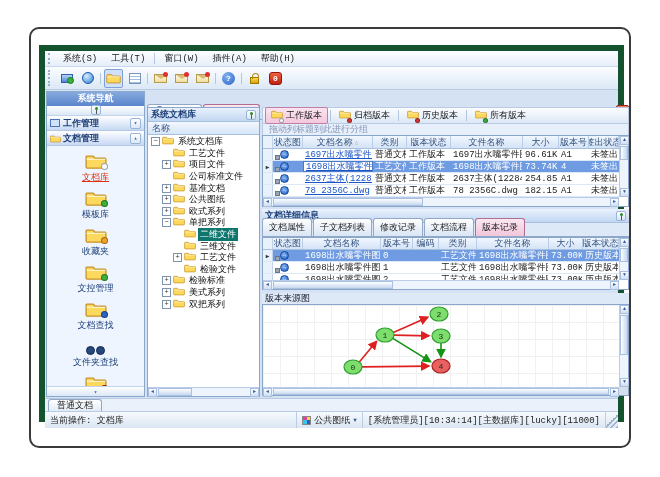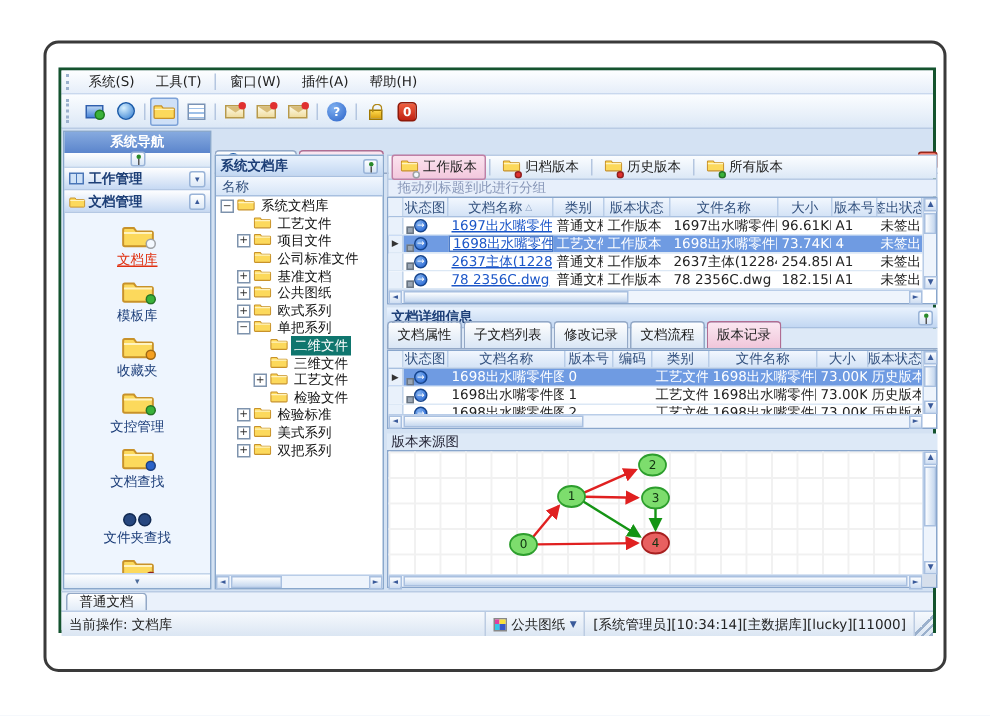--- a/index.html
+++ b/index.html
@@ -1,21 +1,21 @@
 <!DOCTYPE html>
 <html><head>
 <meta charset="utf-8">
 <style>
   html,body{margin:0;padding:0;width:660px;height:477px;overflow:hidden;background:#fff;
     font-family:"DejaVu Sans","Liberation Sans",sans-serif;font-size:9px;color:#222;}
   *{box-sizing:border-box;}
   .card{position:absolute;left:29px;top:27px;width:602px;height:421px;border:2px solid #3a3a3a;
     border-radius:10px;background:#fff;}
   .app{position:absolute;left:8px;top:16px;width:585px;height:377px;background:#dde9f7;
-    border:2px solid #14532d;}
+    border:6px solid #14532d;font-family:Liberation Mono, monospace;}
   
   .menubar{position:absolute;left:0;top:0;width:100%;height:16px;display:flex;align-items:center;
     background:linear-gradient(#fdfeff,#e6eef9);border-bottom:1px solid #c9d8ee;}
   .grip{width:5px;height:70%;border-left:2px dotted #9ab0cc;margin:0 3px;}
   .menu-item{padding:1px 7px;white-space:nowrap;cursor:default;}
   .vsep{width:1px;height:11px;background:#b4c6e0;margin:0 2px;}
   .toolbar{position:absolute;left:0;top:16px;width:100%;height:23px;display:flex;align-items:center;
     background:linear-gradient(#fbfdff,#dce8f6);border-bottom:1px solid #b9cbe4;}
   .tbtn{width:19px;height:19px;display:flex;align-items:center;justify-content:center;border:1px solid transparent;border-radius:2px;margin:0 1px;}
   .tbtn.active{background:#cfe0f7;border-color:#7da2d8;}

